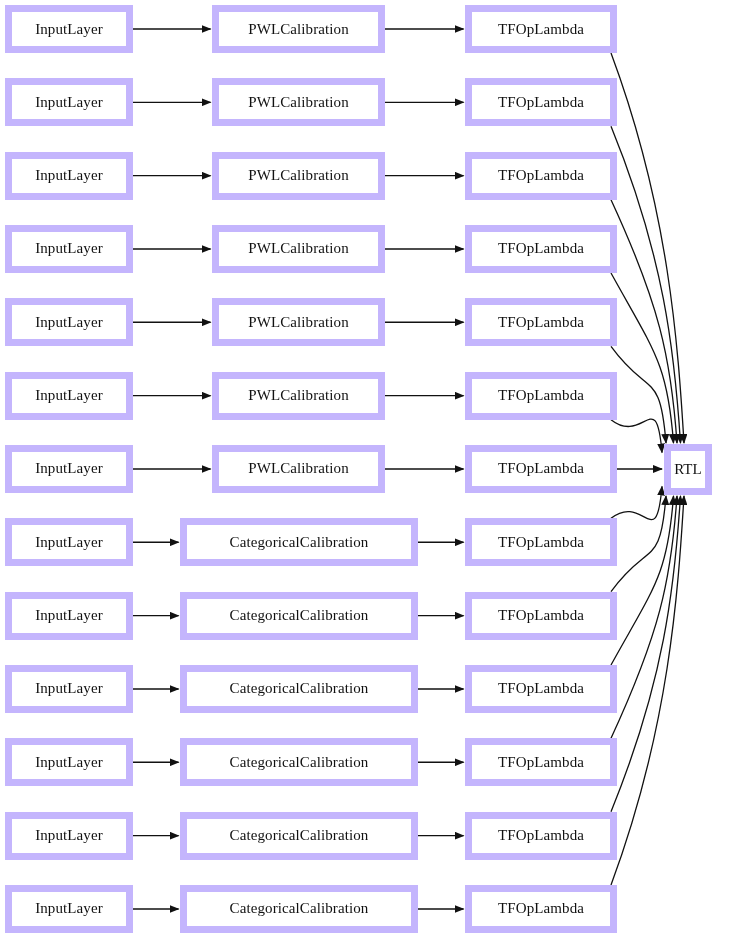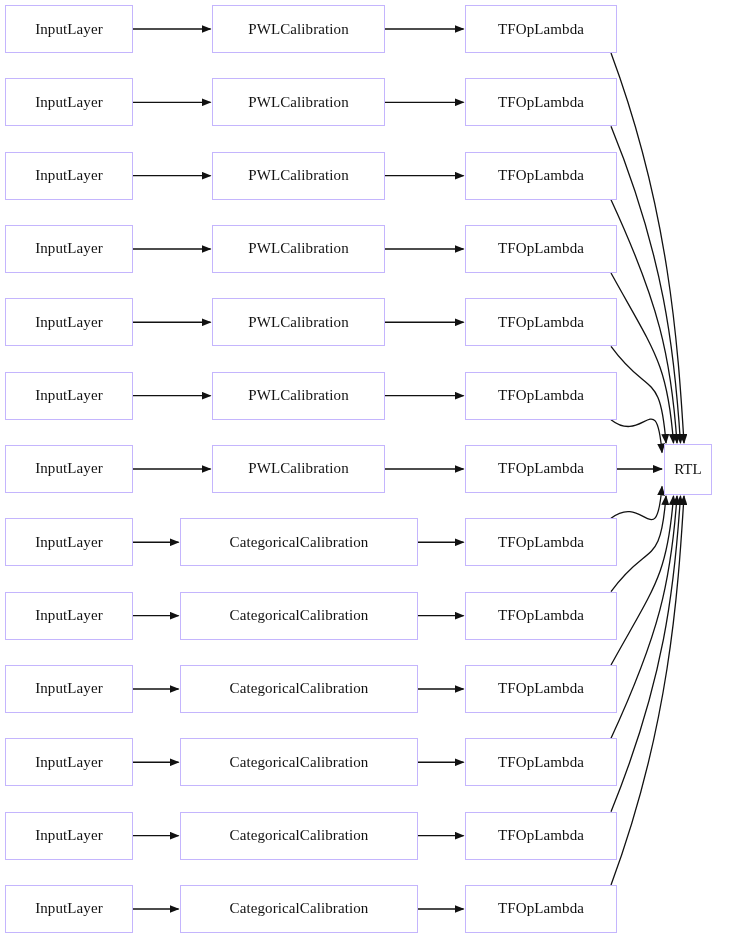--- a/index.html
+++ b/index.html
@@ -21,21 +21,21 @@
     left: 0;
     top: 0;
     width: 741px;
     height: 940px;
     pointer-events: none;
   }
   .node {
     position: absolute;
     box-sizing: border-box;
     background: #ffffff;
-    border: 1px solid #c4b5fd;
+    border: 7px solid #c4b5fd;
     display: flex;
     align-items: center;
     justify-content: center;
     font-size: 15px;
     line-height: 1;
     color: #111111;
     white-space: nowrap;
   }
   .node-label {
     display: block;

